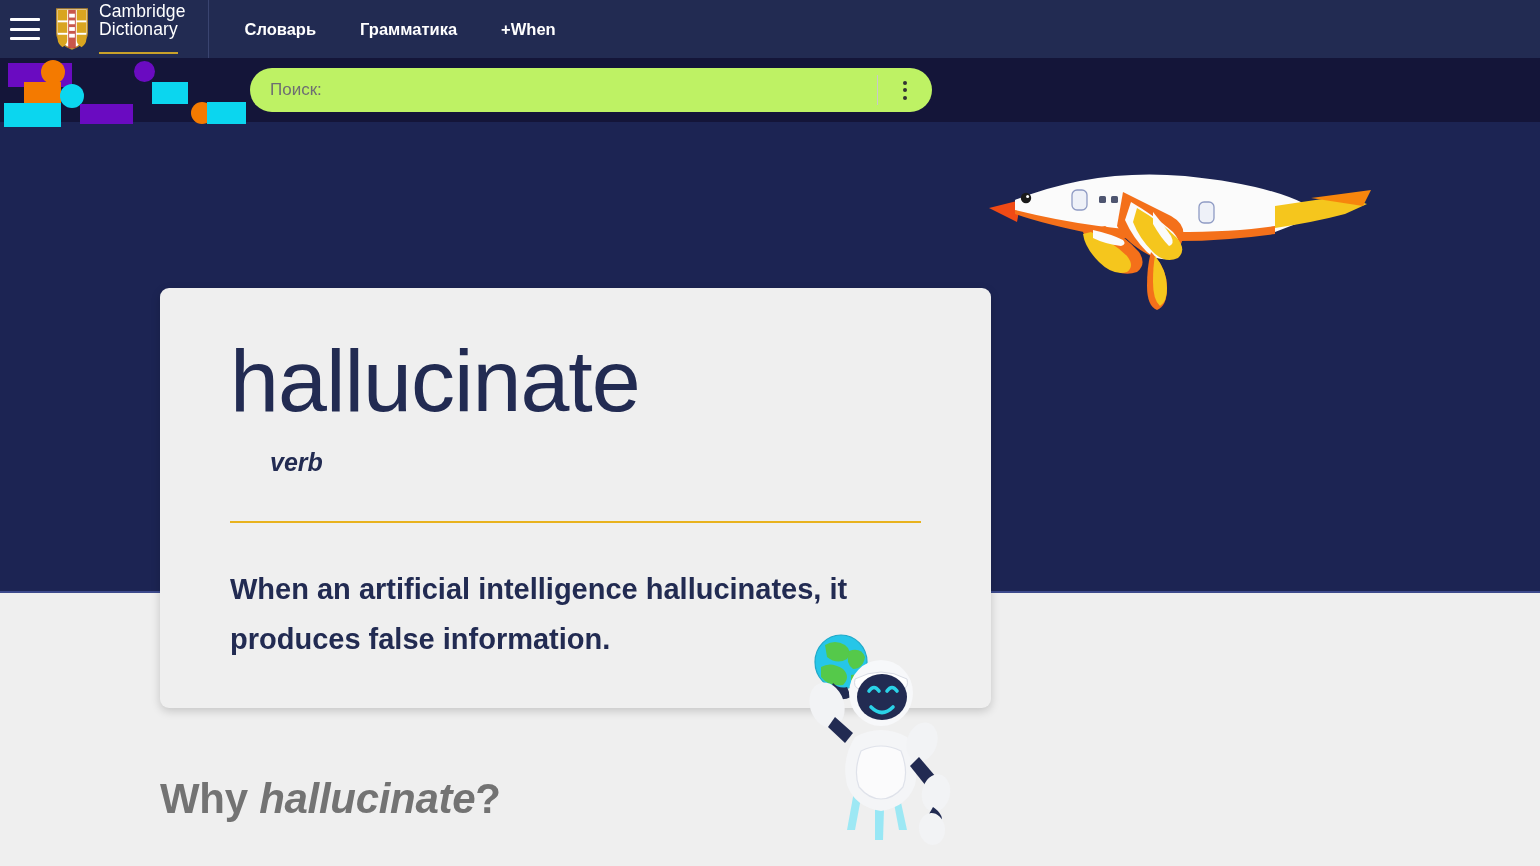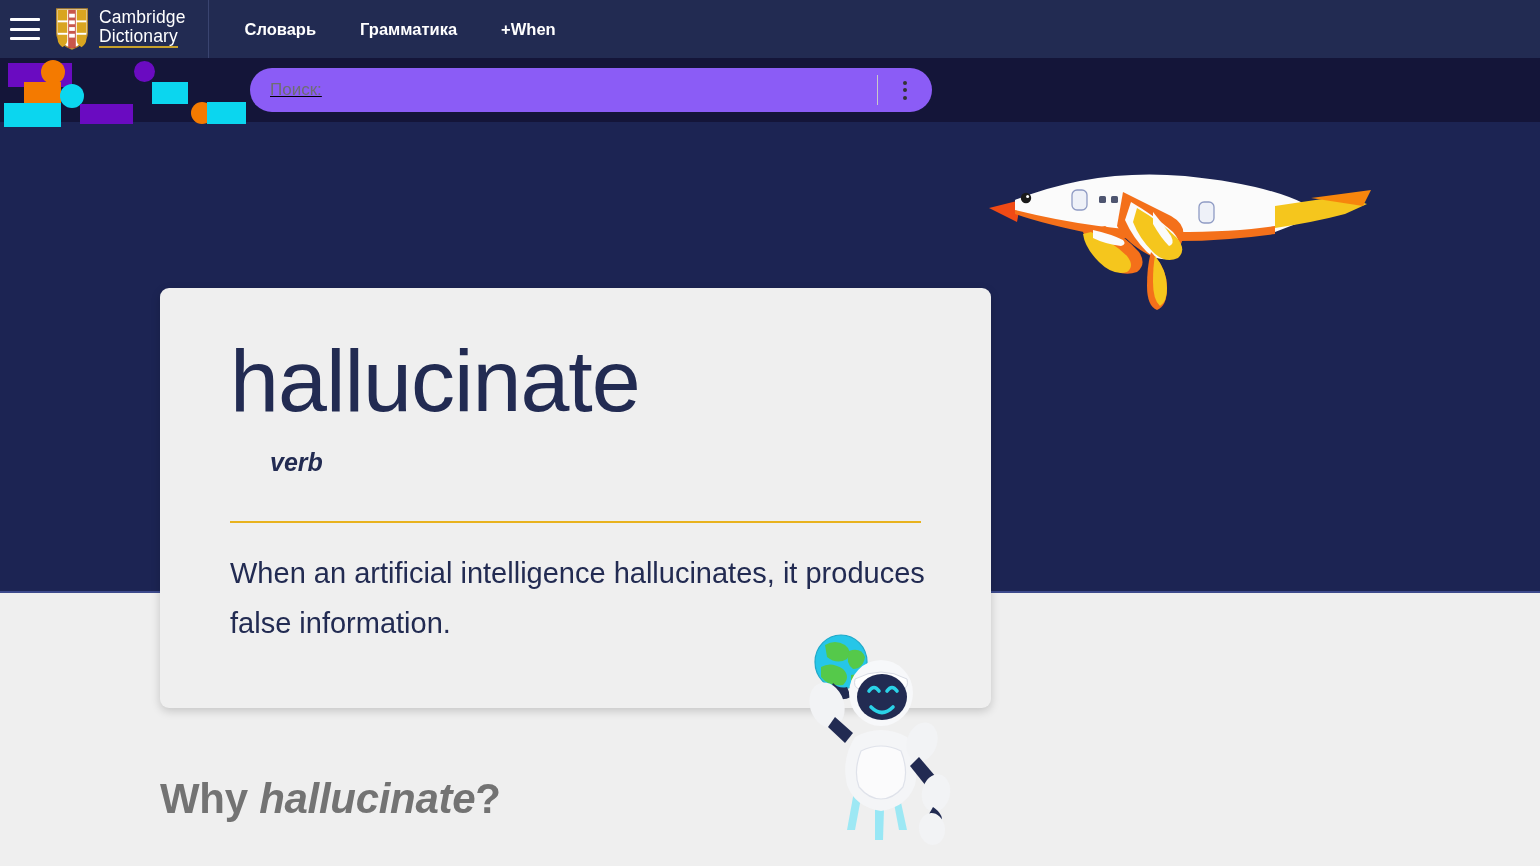--- a/index.html
+++ b/index.html
@@ -61,21 +61,21 @@
     color: #ffffff;
     line-height: 1.04;
     font-size: 17.5px;
     font-weight: 400;
     letter-spacing: .1px;
     padding-bottom: 2px;
   }
   .brand-line2 {
     border-bottom: 2px solid #c8a12a;
     display: inline-block;
-    padding-bottom: 1px;
+    padding-bottom: 14px;
   }
 
   .nav-links {
     display: flex;
     align-items: flex-end;
     height: 58px;
     margin-left: 14px;
   }
   .nav-link {
     color: #ffffff;
@@ -100,26 +100,25 @@
   .deco { position: absolute; }
   .deco-purple { background: #6a0bc1; }
   .deco-cyan   { background: #0bd6ef; }
   .deco-orange { background: #f47a00; }
   .deco-circle { border-radius: 50%; }
 
   .searchwrap {
     position: absolute;
     left: 250px; top: 10px;
     width: 682px; height: 44px;
-    background: #8b5cf6;
+    background: #bef264;
     border-radius: 22px;
     display: flex;
     align-items: center;
     z-index: 5;
-    text-decoration: underline;
   }
   .search-input {
     flex: 1 1 auto;
     height: 42px;
     border: none;
     outline: none;
     background: transparent;
     font-family: "Liberation Sans", sans-serif;
     font-size: 17px;
     color: #222b52;
@@ -230,23 +229,23 @@
   }
 
   .rule {
     height: 0;
     border-top: 2px solid #e8b21e;
     margin-top: 44px;
     margin-right: 4px;
   }
 
   .definition {
-    margin-top: 26px;
+    margin-top: 42px;
     font-size: 29px;
-    font-weight: normal;
+    font-weight: bold;
     color: #222b52;
     line-height: 1.72;
     max-width: 720px;
   }
 
   
   .robot {
     position: absolute;
     left: 795px; top: 625px;
     width: 170px; height: 241px;

